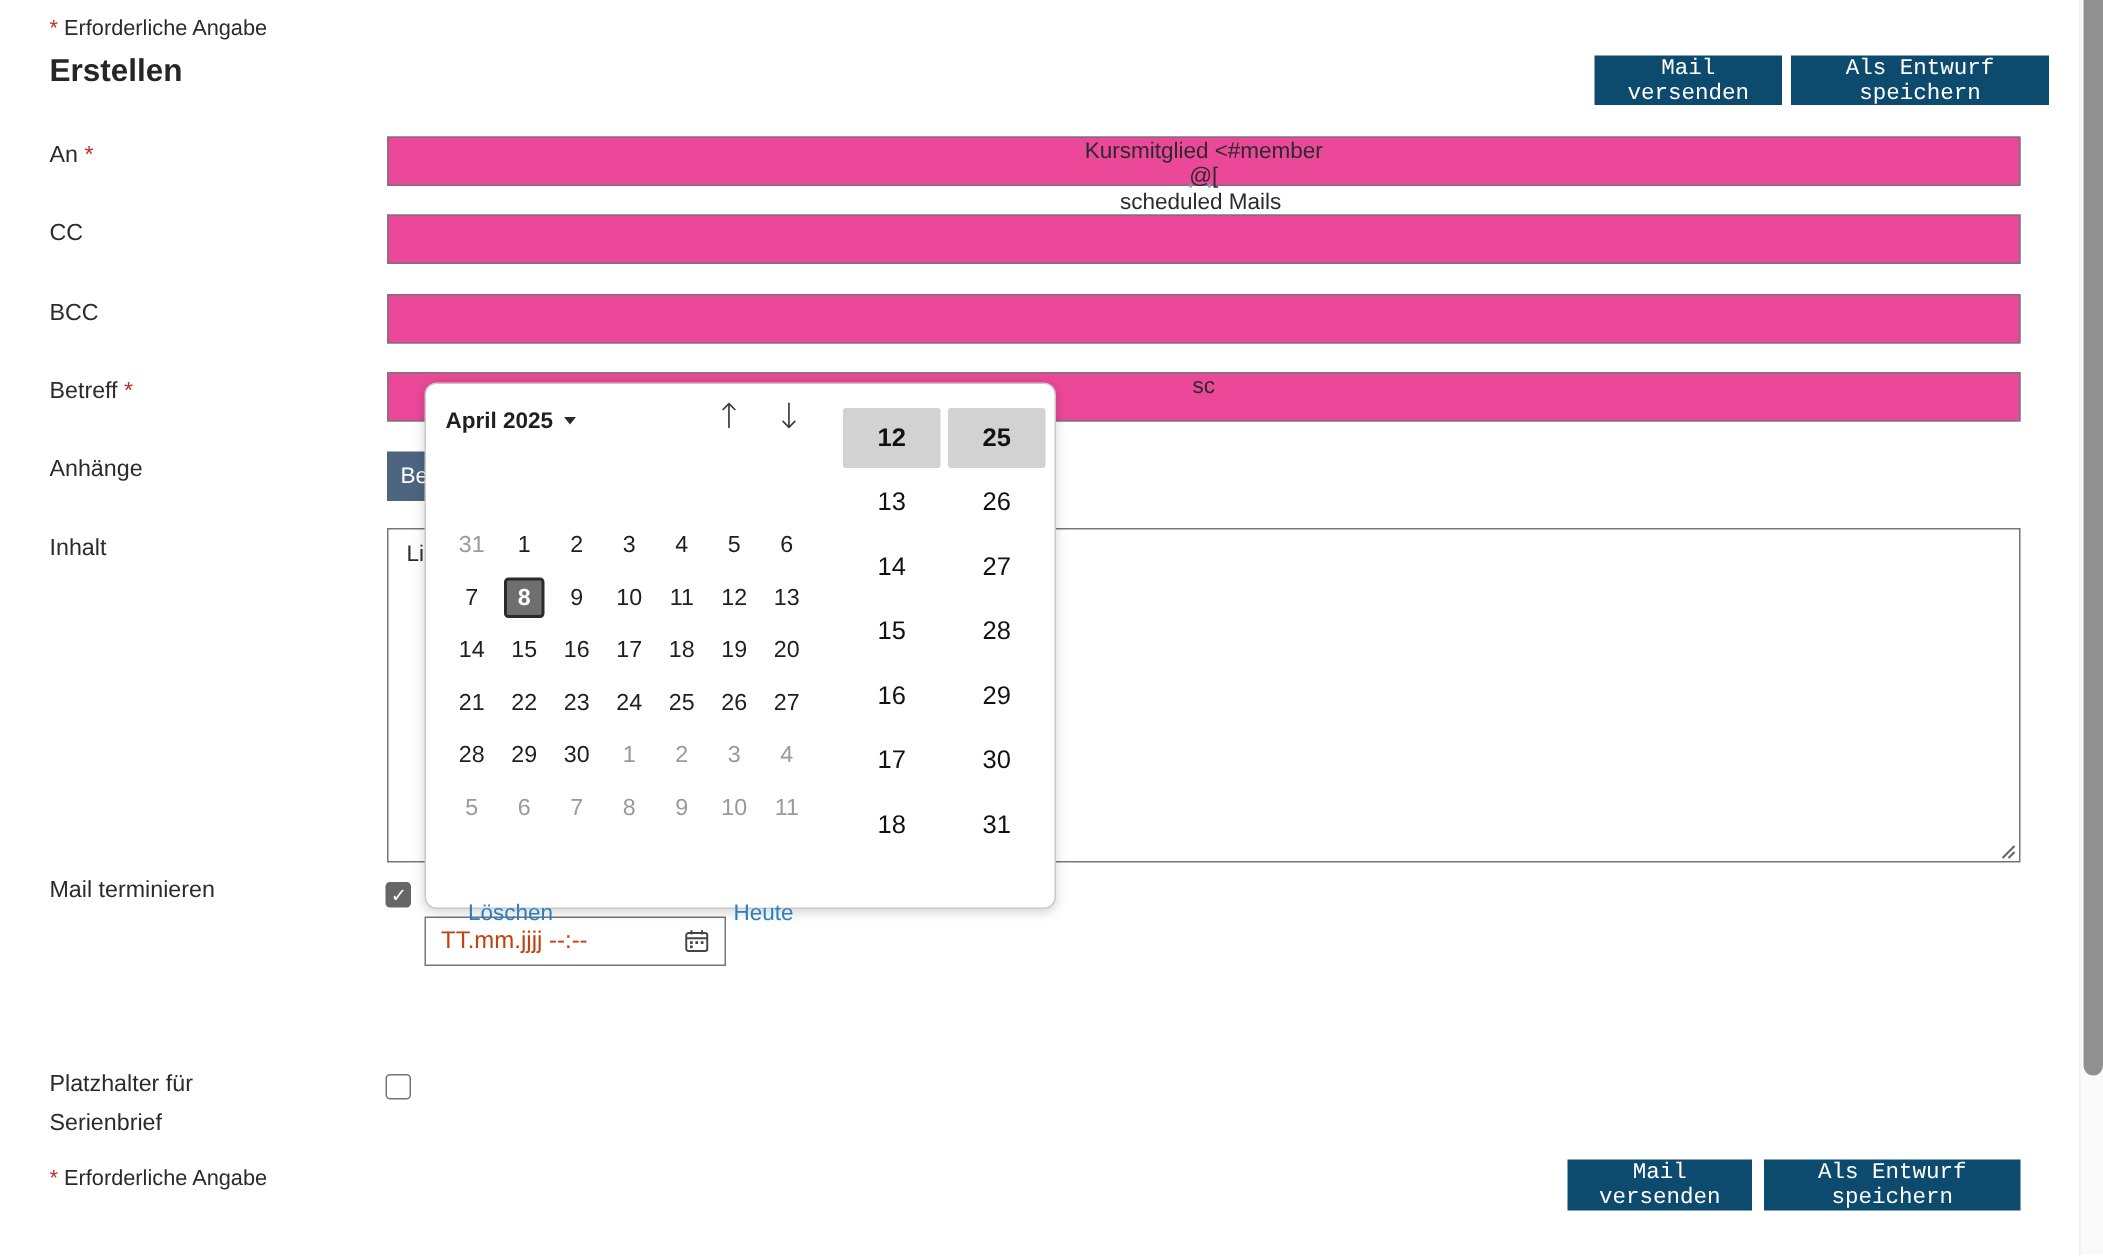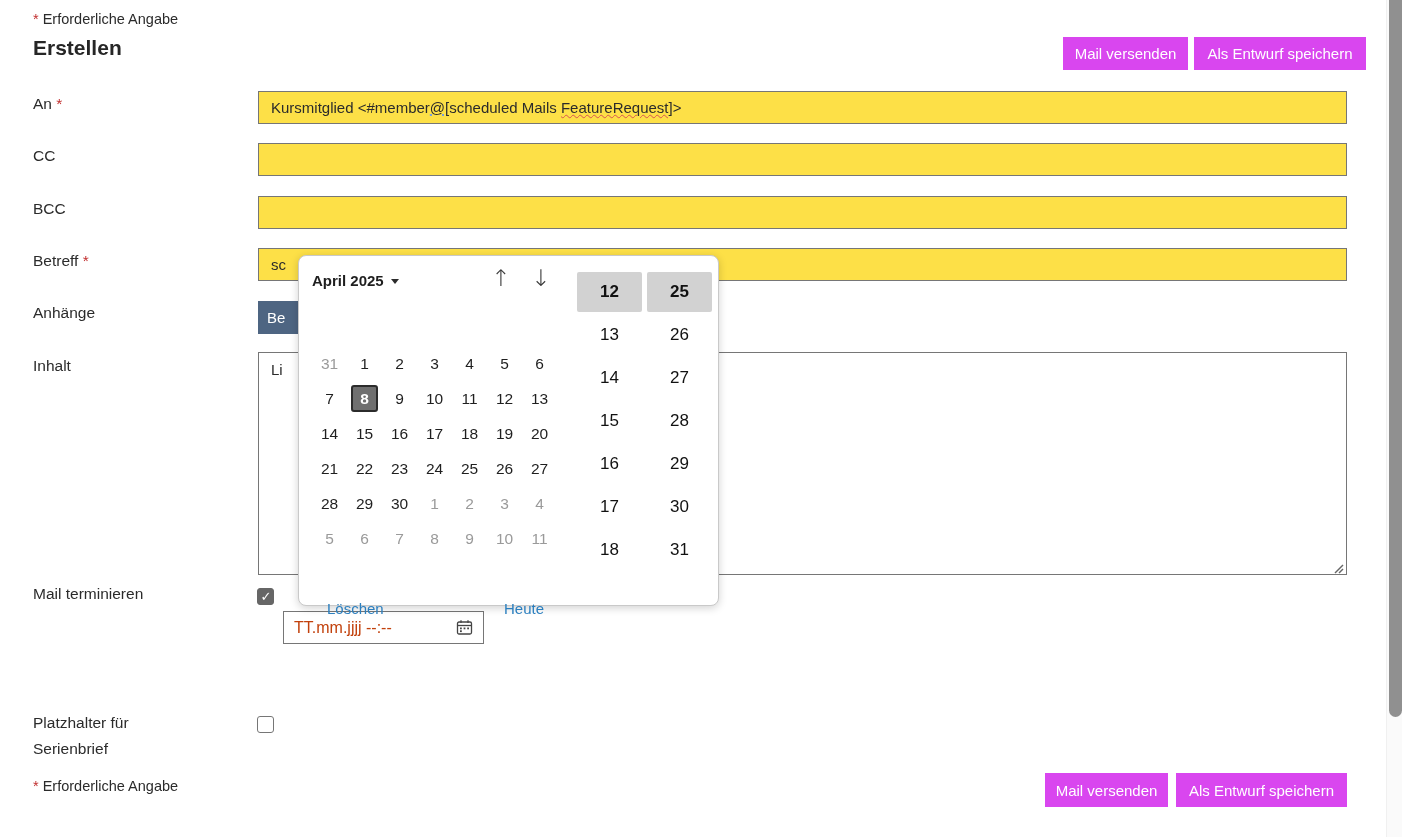--- a/index.html
+++ b/index.html
@@ -3,43 +3,43 @@
 <meta charset="utf-8">
 <style>
   html,body{margin:0;padding:0;background:#fff;}
   .page{position:relative;width:1402px;height:837px;background:#ffffff;
         font-family:"Liberation Sans","DejaVu Sans",sans-serif;color:#2b2b2b;overflow:hidden;}
 
   .note{position:absolute;left:33px;font-size:14.5px;color:#2b2b2b;}
   .req{color:#c12e2e;}
   .title{position:absolute;left:33px;top:36px;font-size:21px;font-weight:bold;color:#262626;}
 
-  .btn{position:absolute;background:#d946ef;color:#fff;font-size:15px;
+  .btn{position:absolute;background:#0c4a6e;color:#fff;font-size:15px;
        display:flex;align-items:center;justify-content:center;box-sizing:border-box;
-       border:none;cursor:pointer;font-family:Liberation Sans, sans-serif;}
+       border:none;cursor:pointer;font-family:Liberation Mono, monospace;}
 
   .lbl{position:absolute;left:33px;font-size:15.5px;color:#2b2b2b;line-height:20px;}
 
   .inp{position:absolute;left:258px;width:1089px;height:33px;border:1px solid #767676;
-       background:#fde047;box-sizing:border-box;font-size:15px;color:#2b2b2b;
-       display:flex;align-items:center;padding:0 12px;white-space:pre;}
+       background:#ec4899;box-sizing:border-box;font-size:15px;color:#2b2b2b;
+       display:flex;align-items:center;padding:0 12px;white-space:pre;flex-direction:column;}
 
   .seg-link{text-decoration:underline;text-decoration-color:#7aa0dc;text-decoration-thickness:2px;}
   .seg-misspelled{text-decoration:underline wavy #d9534f;text-decoration-thickness:1px;}
 
   .attach-btn{position:absolute;left:258px;top:301px;height:33px;width:120px;background:#4e6582;
        color:#fff;font-size:15px;display:flex;align-items:center;padding:0 0 0 9px;
        box-sizing:border-box;border:none;cursor:pointer;font-family:inherit;}
 
   .textarea{position:absolute;left:258px;top:352px;width:1089px;height:223px;border:1px solid #767676;
        background:#fff;box-sizing:border-box;font-size:15px;color:#2b2b2b;padding:8px 12px;}
   .resize-handle{position:absolute;right:2px;bottom:2px;width:12px;height:12px;cursor:nwse-resize;}
 
   
-  .popup{position:absolute;left:298px;top:255px;width:419px;height:349px;background:#fff;
+  .popup{position:absolute;left:283px;top:255px;width:419px;height:349px;background:#fff;
        border:1px solid #c9c9c9;border-radius:8px;box-shadow:0 2px 8px rgba(0,0,0,0.18);z-index:10;}
   .dp-month{position:absolute;left:13px;top:16px;font-size:15px;font-weight:bold;color:#1f1f1f;cursor:pointer;}
   .dp-caret{display:inline-block;width:0;height:0;border-left:4.5px solid transparent;
        border-right:4.5px solid transparent;border-top:5.5px solid #2b2b2b;margin-left:7px;vertical-align:2px;}
   .dp-arrow{position:absolute;top:9px;width:28px;text-align:center;font-size:23px;font-weight:300;
        color:#3c3c3c;cursor:pointer;font-family:"DejaVu Sans",sans-serif;}
   .dp-weekrow{position:absolute;left:13px;top:58px;display:grid;grid-template-columns:repeat(7,35px);}
   .dp-wd{width:35px;height:30px;display:flex;align-items:center;justify-content:center;
        font-size:15px;color:#222;}
   .dp-grid{position:absolute;left:13px;top:90px;display:grid;grid-template-columns:repeat(7,35px);

